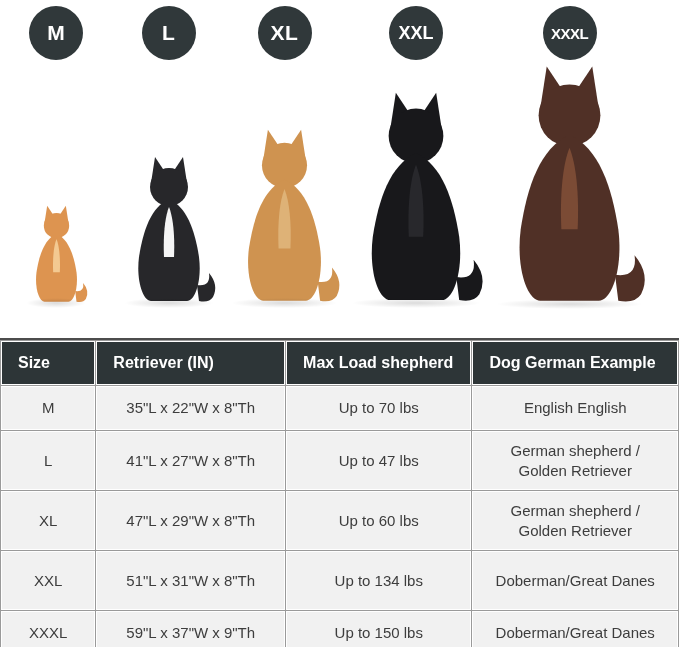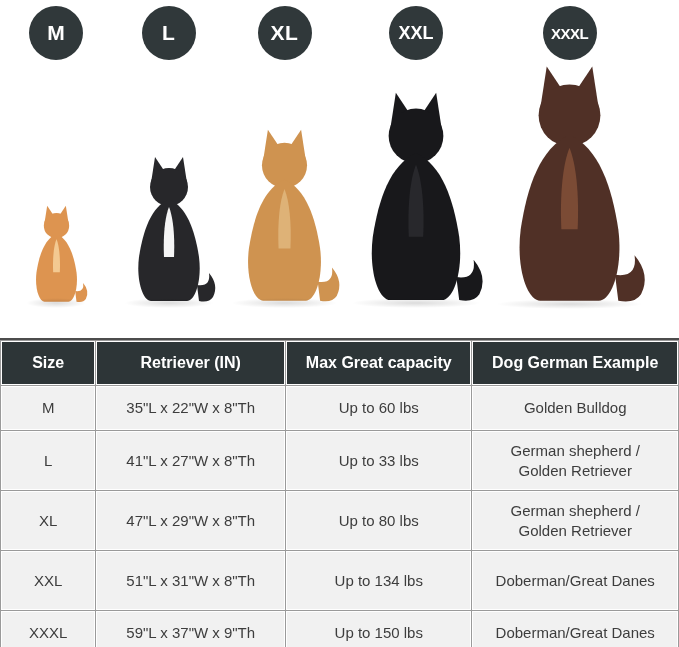--- a/index.html
+++ b/index.html
@@ -73,21 +73,21 @@
   col.c-breed { width: 30.5%; }
 
   th {
     background: #2d3537;
     color: #ffffff;
     font-size: 16px;
     font-weight: bold;
     height: 42px;
     border: 1px solid #ffffff;
     padding: 0 16px;
-    text-align: center;
+    text-align: left;
   }
   td {
     background: #f1f1f1;
     color: #3d3d3d;
     font-size: 15px;
     text-align: center;
     vertical-align: middle;
     border: 1px solid #ffffff;
     padding: 2px 14px;
     line-height: 1.3;
@@ -192,41 +192,41 @@
   <colgroup>
     <col class="c-size">
       <col class="c-dim">
       <col class="c-load">
       <col class="c-breed">
   </colgroup>
   <thead>
     <tr>
       <th>Size</th>
       <th>Retriever (IN)</th>
-      <th>Max Great capacity</th>
+      <th>Max Load shepherd</th>
       <th>Dog German Example</th>
     </tr>
   </thead>
   <tbody>
     <tr class="rh-s">
       <td>M</td>
       <td>35"L x 22"W x 8"Th</td>
-      <td>Up to 60 lbs</td>
-      <td>Golden Bulldog</td>
+      <td>Up to 70 lbs</td>
+      <td>English English</td>
     </tr>
     <tr class="rh-l">
       <td>L</td>
       <td>41"L x 27"W x 8"Th</td>
-      <td>Up to 33 lbs</td>
+      <td>Up to 47 lbs</td>
       <td>German shepherd / Golden Retriever</td>
     </tr>
     <tr class="rh-l">
       <td>XL</td>
       <td>47"L x 29"W x 8"Th</td>
-      <td>Up to 80 lbs</td>
+      <td>Up to 60 lbs</td>
       <td>German shepherd / Golden Retriever</td>
     </tr>
     <tr class="rh-l">
       <td>XXL</td>
       <td>51"L x 31"W x 8"Th</td>
       <td>Up to 134 lbs</td>
       <td>Doberman/Great Danes</td>
     </tr>
     <tr class="rh-s">
       <td>XXXL</td>

